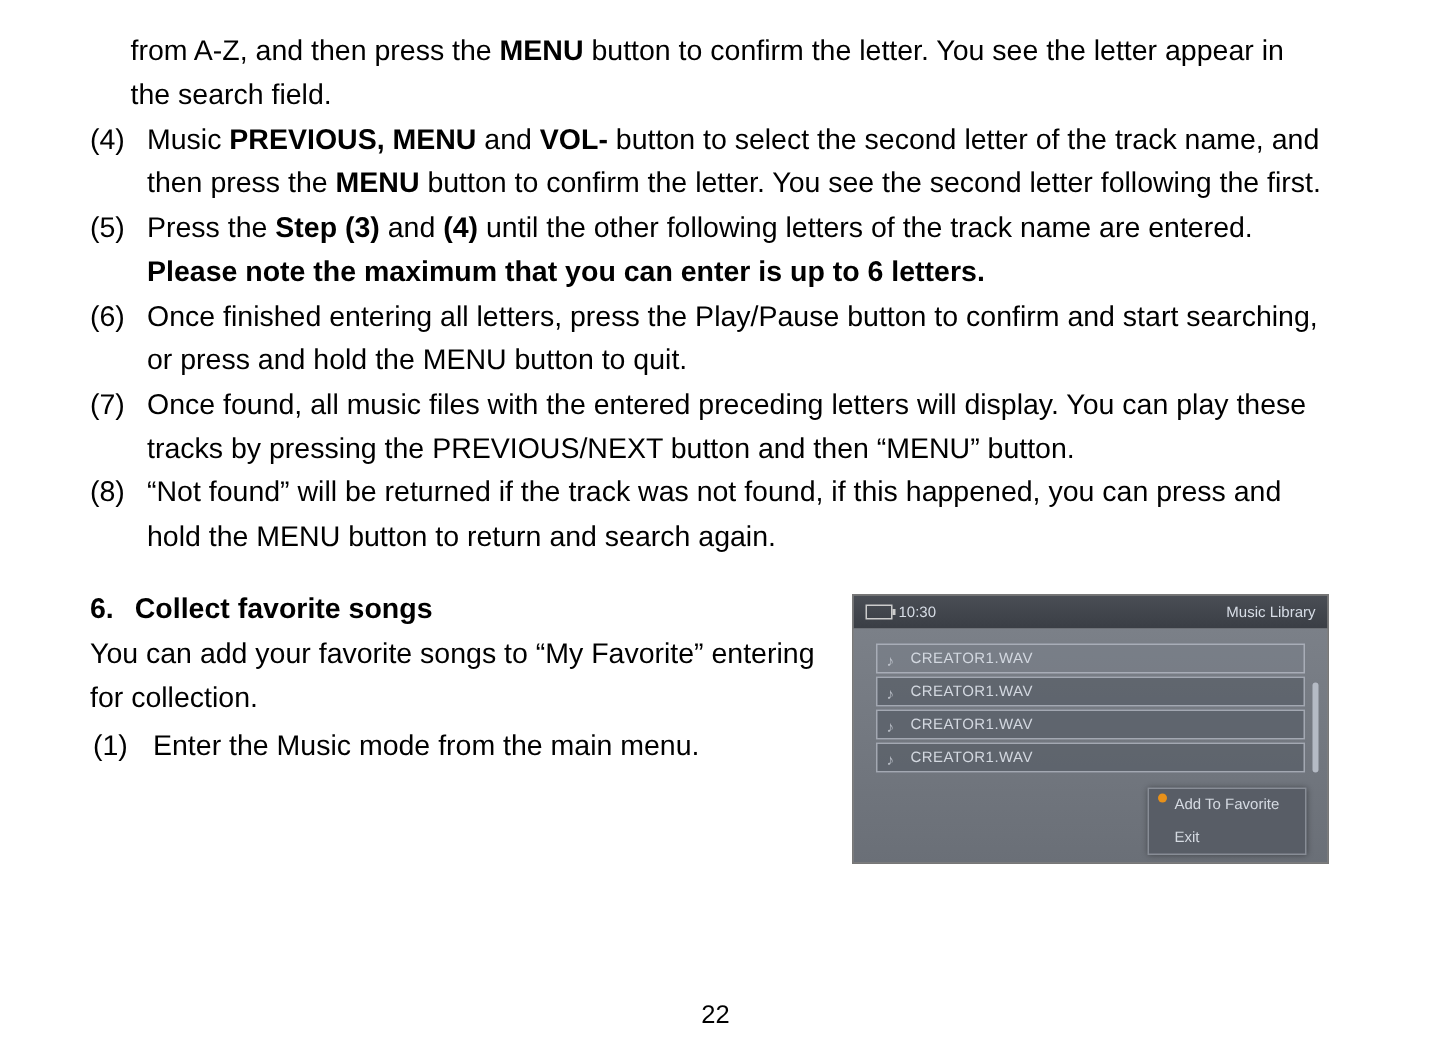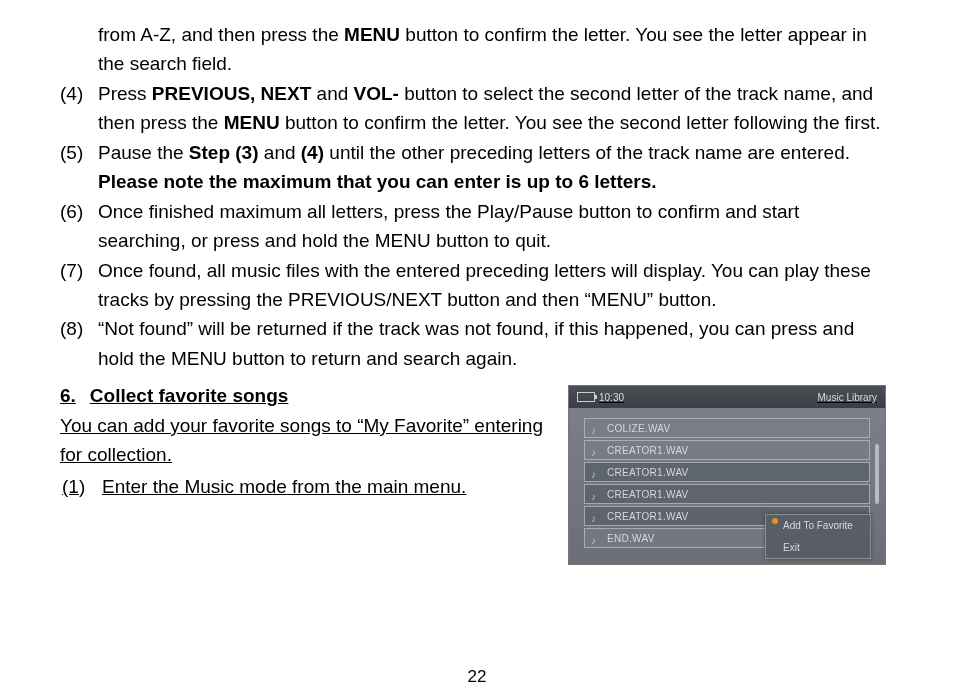--- a/index.html
+++ b/index.html
@@ -12,29 +12,29 @@
     font-size: 19px;
     color: #000;
     line-height: 1.55;
   }
   .page {
     box-sizing: border-box;
     padding: 20px 68px 20px 60px;
     position: relative;
     height: 100%;
   }
-  .para-cont { margin-left: 38px; }
+  .para-cont { margin-left: 27px; }
   .list-row { display: flex; }
   .num-col {
     flex: 0 0 38px;
   }
   .txt-col { flex: 1; }
   b { font-weight: bold; }
 
-  .section-row { display: flex; margin-top: 8px; text-decoration: underline; }
+  .section-row { display: flex; margin-top: 19px; }
   .section-text { flex: 1; padding-right: 18px; }
   .section-title .n { font-weight: bold; margin-right: 14px; }
   .section-title .t { font-weight: bold; }
   .sub-step { display: flex; margin-top: 2px; }
   .sub-num { flex: 0 0 40px; padding-left: 2px; }
 
   
   .shot {
     flex: 0 0 318px;
     height: 180px;
@@ -126,34 +126,34 @@
 
 <div class="page">
 
   <div class="para-cont">
     <span>from A-Z, and then press the </span><b>MENU</b><span> button to confirm the letter. You see the letter appear in the search field.</span>
   </div>
 
   <div class="list-row">
     <div class="num-col">(4)</div>
     <div class="txt-col">
-      <span>Press </span><b>PREVIOUS, NEXT</b><span> and </span><b>VOL-</b><span> button to select the second letter of the track name, and then press the </span><b>MENU</b><span> button to confirm the letter. You see the second letter following the first.</span>
+      <span>Music </span><b>PREVIOUS, MENU</b><span> and </span><b>VOL-</b><span> button to select the second letter of the track name, and then press the </span><b>MENU</b><span> button to confirm the letter. You see the second letter following the first.</span>
     </div>
   </div>
 
   <div class="list-row">
     <div class="num-col">(5)</div>
     <div class="txt-col">
-      <span>Pause the </span><b>Step (3)</b><span> and </span><b>(4)</b><span> until the other preceding letters of the track name are entered. </span><b>Please note the maximum that you can enter is up to 6 letters.</b>
+      <span>Press the </span><b>Step (3)</b><span> and </span><b>(4)</b><span> until the other following letters of the track name are entered. </span><b>Please note the maximum that you can enter is up to 6 letters.</b>
     </div>
   </div>
 
   <div class="list-row">
     <div class="num-col">(6)</div>
-    <div class="txt-col">Once finished maximum all letters, press the Play/Pause button to confirm and start searching, or press and hold the MENU button to quit.</div>
+    <div class="txt-col">Once finished entering all letters, press the Play/Pause button to confirm and start searching, or press and hold the MENU button to quit.</div>
   </div>
 
   <div class="list-row">
     <div class="num-col">(7)</div>
     <div class="txt-col">Once found, all music files with the entered preceding letters will display. You can play these tracks by pressing the PREVIOUS/NEXT button and then “MENU” button.</div>
   </div>
 
   <div class="list-row">
     <div class="num-col">(8)</div>
     <div class="txt-col">“Not found” will be returned if the track was not found, if this happened, you can press and hold the MENU button to return and search again.</div>
@@ -175,41 +175,33 @@
       <div class="shot-bar">
         <span class="bat">
           <span class="bat-icon"></span>
           <span>10:30</span>
         </span>
         <span>Music Library</span>
       </div>
       <div class="shot-body">
         <div class="file-row">
             <span class="note-ico"></span>
-            <span>COLIZE.WAV</span>
-          </div>
-        <div class="file-row">
-            <span class="note-ico"></span>
             <span>CREATOR1.WAV</span>
           </div>
         <div class="file-row sel">
             <span class="note-ico"></span>
             <span>CREATOR1.WAV</span>
           </div>
         <div class="file-row sel">
             <span class="note-ico"></span>
             <span>CREATOR1.WAV</span>
           </div>
         <div class="file-row sel">
             <span class="note-ico"></span>
             <span>CREATOR1.WAV</span>
-          </div>
-        <div class="file-row">
-            <span class="note-ico"></span>
-            <span>END.WAV</span>
           </div>
         <div class="shot-scroll"></div>
         <div class="popup">
           <div class="popup-row sel">
               <span class="dot"></span>
               <span>Add To Favorite</span>
             </div>
           <div class="popup-row">
               <span class="dot" style="visibility:hidden"></span>
               <span>Exit</span>

